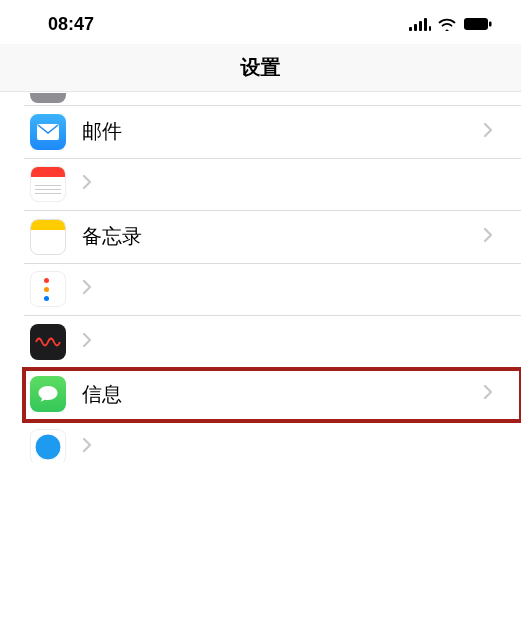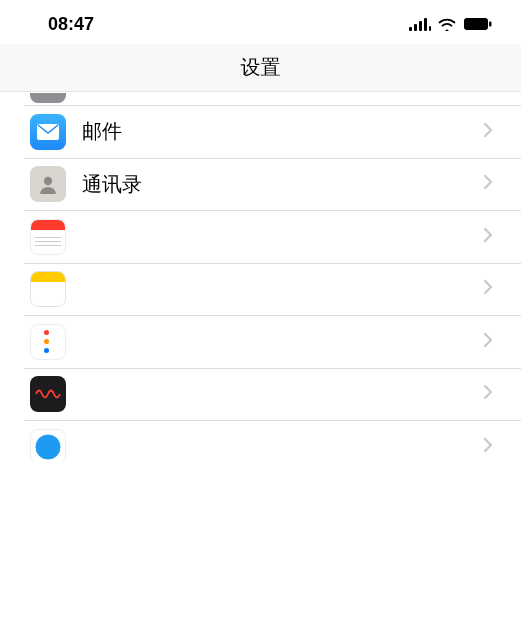--- a/index.html
+++ b/index.html
@@ -7,29 +7,29 @@
   .screen { width: 521px; height: 462px; background: #fff; overflow: hidden; position: relative; }
 
   
   .status-bar { display: flex; justify-content: space-between; align-items: center; padding: 8px 28px 4px 48px; height: 44px; }
   .status-time { font-size: 18px; font-weight: 600; }
   .status-right { display: flex; align-items: center; gap: 6px; }
   .status-right svg { display: block; }
 
   
   .nav-bar { height: 48px; display: flex; align-items: center; justify-content: center; background: #f8f8f8; border-bottom: 1px solid #e5e5e5; }
-  .nav-title { font-size: 20px; font-weight: 400; }
+  .nav-title { font-size: 20px; font-weight: 700; }
 
   
   .partial-row { height: 14px; margin-left: 24px; border-bottom: 0.5px solid #dcdcdc; position: relative; }
   .partial-icon { position: absolute; left: 6px; bottom: 2px; width: 36px; height: 10px; background: #8e8e93; border-radius: 0 0 8px 8px; }
 
   
   .list { margin-left: 24px; }
-  .row { display: flex; align-items: center; height: 52.5px; padding-left: 6px; padding-right: 28px; border-bottom: 0.5px solid #dcdcdc; position: relative; justify-content: space-between; }
+  .row { display: flex; align-items: center; height: 52.5px; padding-left: 6px; padding-right: 28px; border-bottom: 0.5px solid #dcdcdc; position: relative; }
   .row:last-child { border-bottom: none; }
   .highlight { outline: 4px solid #a11f18; outline-offset: -2px; }
   .icon-wrap { width: 36px; height: 36px; border-radius: 8px; display: flex; align-items: center; justify-content: center; flex-shrink: 0; margin-right: 16px; }
   .row-label { font-size: 20px; flex: 1; color: #000; }
   .chevron { color: #c7c7cc; flex-shrink: 0; }
 
   
   .notes-icon { background: #fff; border: 0.5px solid #e0e0e0; flex-direction: column; justify-content: flex-start; overflow: hidden; }
   .notes-top { height: 10px; width: 100%; background: #ffcc00; }
 
@@ -94,51 +94,40 @@
             <rect x="0" y="0" width="22" height="16" rx="2" fill="#fff"></rect>
             <path d="M1 1 L11 9 L21 1" stroke="#1e89f7" stroke-width="1.5" fill="none"></path>
           </svg>
       </div>
       <div class="row-label">邮件</div>
       <span class="chevron"><svg width="10" height="16" viewBox="0 0 10 16">
             <path d="M2 2 L8 8 L2 14" stroke="#c7c7cc" stroke-width="2.2" fill="none" stroke-linecap="round" stroke-linejoin="round"></path>
           </svg></span>
     </div>
 
-    <div class="row">
-      <div class="icon-wrap" style="background:#d9d6cf;">
-        <svg width="22" height="22" viewBox="0 0 22 22">
-            <circle cx="11" cy="8" r="4.2" fill="#8a8a8a"></circle>
-            <path d="M3 21 a8 7 0 0 1 16 0 Z" fill="#8a8a8a"></path>
-          </svg>
-      </div>
-      <div class="row-label">通讯录</div>
-      <span class="chevron"><svg width="10" height="16" viewBox="0 0 10 16">
-            <path d="M2 2 L8 8 L2 14" stroke="#c7c7cc" stroke-width="2.2" fill="none" stroke-linecap="round" stroke-linejoin="round"></path>
-          </svg></span>
-    </div>
 
     <div class="row">
       <div class="icon-wrap cal-icon">
         <div class="cal-top"></div>
         <div class="cal-body">
             <div class="cal-line"></div>
             <div class="cal-line"></div>
             <div class="cal-line"></div>
           </div>
       </div>
       <span class="chevron"><svg width="10" height="16" viewBox="0 0 10 16">
             <path d="M2 2 L8 8 L2 14" stroke="#c7c7cc" stroke-width="2.2" fill="none" stroke-linecap="round" stroke-linejoin="round"></path>
           </svg></span>
     </div>
 
     <div class="row">
       <div class="icon-wrap notes-icon">
         <div class="notes-top"></div>
       </div>
+      <div class="row-label">备忘录</div>
       <span class="chevron"><svg width="10" height="16" viewBox="0 0 10 16">
             <path d="M2 2 L8 8 L2 14" stroke="#c7c7cc" stroke-width="2.2" fill="none" stroke-linecap="round" stroke-linejoin="round"></path>
           </svg></span>
     </div>
 
     <div class="row">
       <div class="icon-wrap rem-icon">
         <div class="rem-line">
             <div class="rem-dot" style="background:#ff3b30;"></div>
             <div class="rem-bar"></div>
@@ -162,20 +151,31 @@
         <svg width="26" height="20" viewBox="0 0 26 20">
             <path d="M1 10 Q4 3 7 10 T13 10 T19 10 T25 10" stroke="#ff3b30" stroke-width="1.8" fill="none"></path>
           </svg>
       </div>
       <span class="chevron"><svg width="10" height="16" viewBox="0 0 10 16">
             <path d="M2 2 L8 8 L2 14" stroke="#c7c7cc" stroke-width="2.2" fill="none" stroke-linecap="round" stroke-linejoin="round"></path>
           </svg></span>
     </div>
 
 
+    <div class="row highlight">
+      <div class="icon-wrap" style="background:linear-gradient(#5ddc62,#34c759);">
+        <svg width="22" height="20" viewBox="0 0 22 20">
+            <path d="M11 2 C5.5 2 1.5 5.2 1.5 9 C1.5 11.2 2.9 13.1 5 14.4 C4.8 15.6 4.2 16.8 3.5 17.5 C5.2 17.3 6.8 16.5 7.8 15.8 C8.8 16 9.9 16.1 11 16.1 C16.5 16.1 20.5 12.9 20.5 9.1 C20.5 5.2 16.5 2 11 2 Z" fill="#fff"></path>
+          </svg>
+      </div>
+      <div class="row-label">信息</div>
+      <span class="chevron"><svg width="10" height="16" viewBox="0 0 10 16">
+            <path d="M2 2 L8 8 L2 14" stroke="#c7c7cc" stroke-width="2.2" fill="none" stroke-linecap="round" stroke-linejoin="round"></path>
+          </svg></span>
+    </div>
 
 
     <div class="row">
       <div class="icon-wrap" style="background:#fff;border:0.5px solid #eee;">
         <svg width="30" height="30" viewBox="0 0 30 30">
             <circle cx="15" cy="15" r="13" fill="#1e9af1"></circle>
             <circle cx="15" cy="15" r="13" fill="none" stroke="#fff" stroke-width="1"></circle>
             <path d="M15 15 L21 9 L15 15 L9 21 Z" fill="#ff3b30"></path>
             <path d="M15 15 L9 21 L15 15 L21 9" fill="#fff"></path>
             <polygon points="21,9 16,14 15,15" fill="#ff3b30"></polygon>

